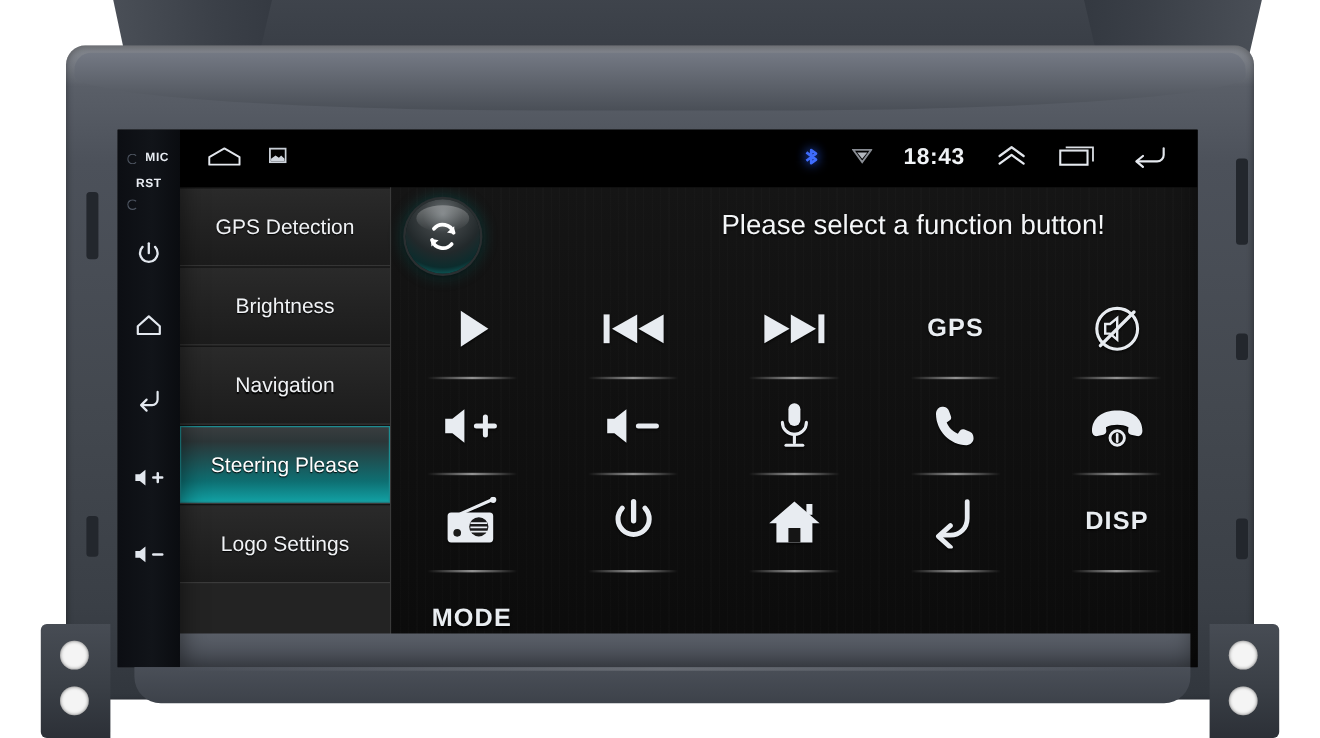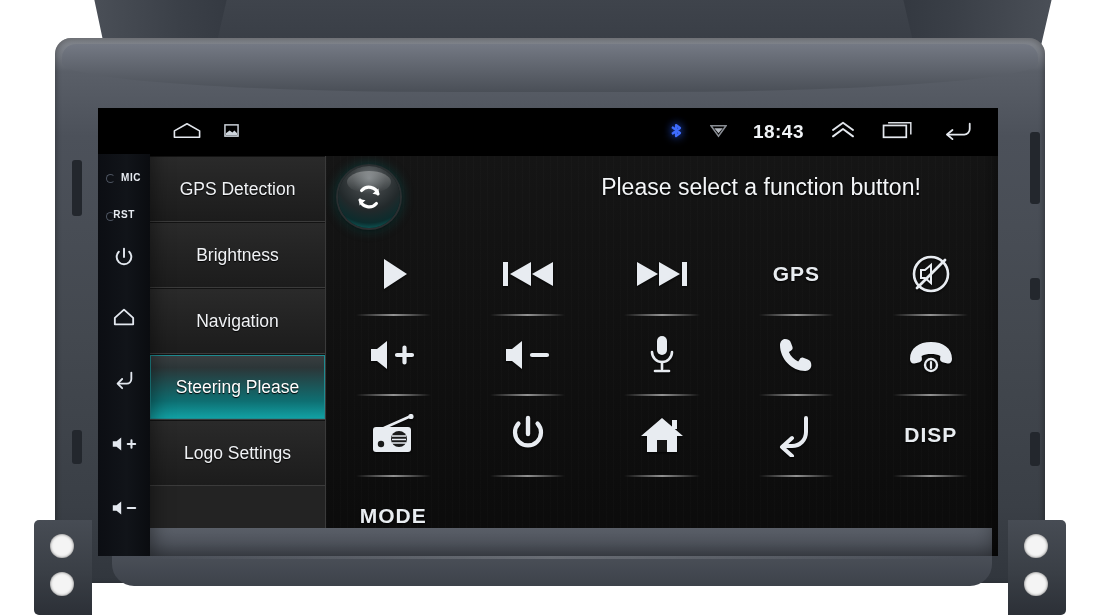--- a/index.html
+++ b/index.html
@@ -72,21 +72,20 @@
   .screen {
     position:absolute; left:98px; top:108px; width:900px; height:448px;
     background:#000; overflow:hidden;
   }
 
   
   .keycol {
     position:absolute; left:0; top:0; width:52px; height:448px;
     background:linear-gradient(90deg,#0c0e13 0%,#111419 55%,#0a0c10 100%);
     z-index:5;
-    margin-top:46px;
   }
   .keycol .k {
     position:absolute; left:0; width:52px; text-align:center;
     color:#e8ecf2; font-size:10px; font-weight:bold; letter-spacing:.5px;
   }
   .keycol .kico { color:#e3e8ef; }
   .keycol .mini-dot{
     position:absolute; left:8px; width:9px; height:9px; border-radius:50%;
     border:1.5px solid #4d5460; border-right-color:transparent;
   }
@@ -202,21 +201,21 @@
   <div class="side-tab" style="left:1030px;top:278px; height:22px;"></div>
   <div class="side-tab" style="left:1030px;top:432px; height:34px;"></div>
 
   <div class="screen">
 
     <div class="keycol">
       <div class="mini-dot" style="top:20px;"></div>
       <div class="k" style="top:18px;padding-left:14px;">MIC</div>
 
       <div class="mini-dot" style="top:58px;"></div>
-      <div class="k" style="top:55px;">RST</div>
+      <div class="k" style="top:40px;">RST</div>
 
       <div class="k kico" style="top:92px;">
         <svg width="22" height="22" viewBox="0 0 24 24">
           <path d="M12 3v9" stroke="#e3e8ef" stroke-width="2.1" stroke-linecap="round" fill="none"></path>
           <path d="M6.3 6.3a8 8 0 1 0 11.4 0" stroke="#e3e8ef" stroke-width="2.1" fill="none" stroke-linecap="round"></path>
         </svg>
       </div>
 
       <div class="k kico" style="top:152px;">
         <svg width="24" height="22" viewBox="0 0 26 24">

